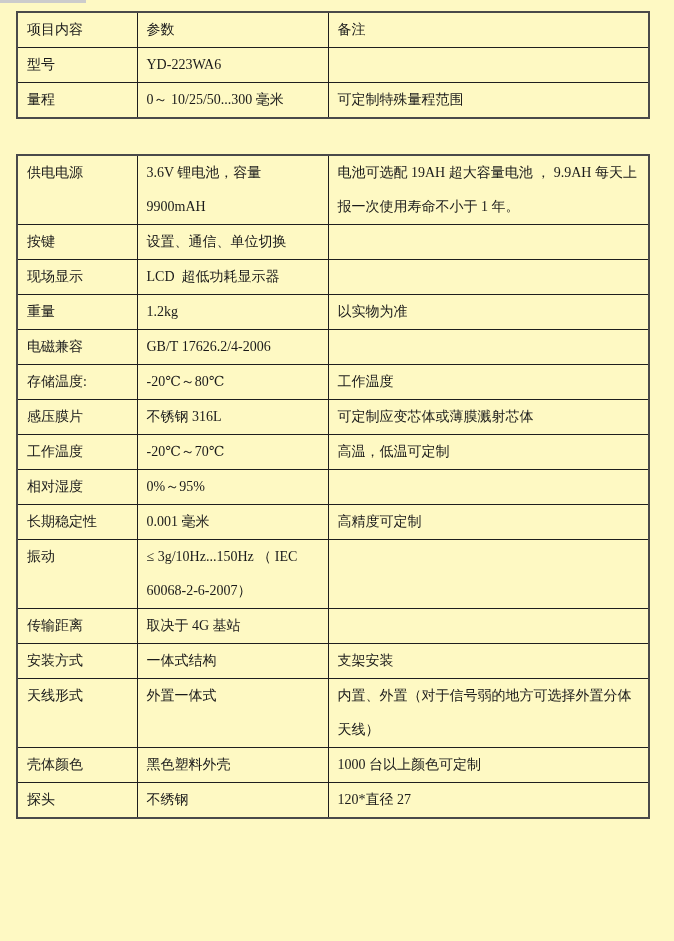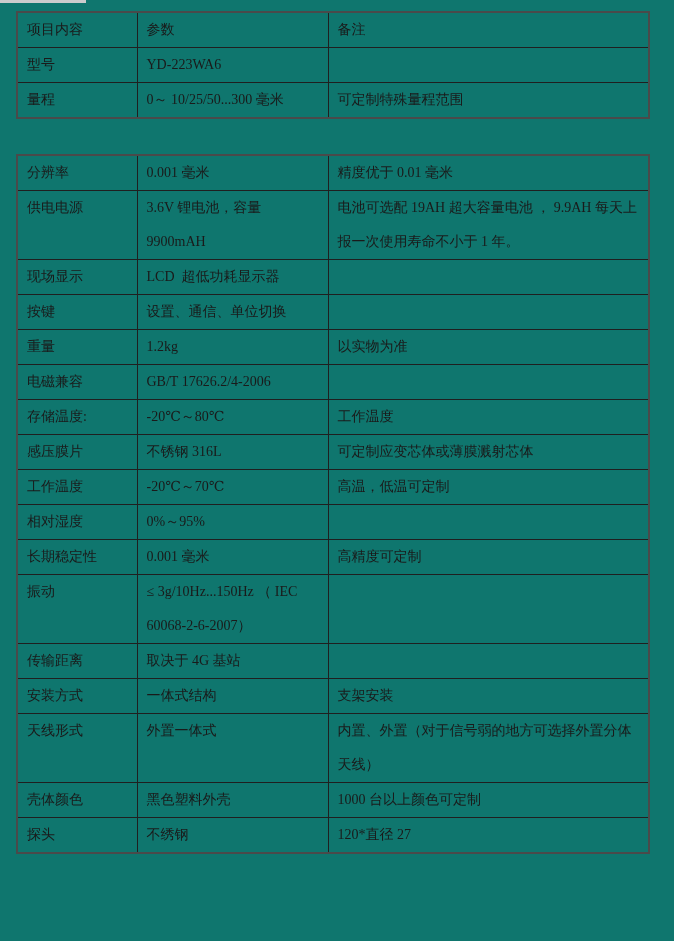--- a/index.html
+++ b/index.html
@@ -11,21 +11,21 @@
     width: 674px;
     height: 941px;
     position: relative;
     font-family: "Liberation Serif", "DejaVu Serif", serif;
     color: #1a1a1a;
     overflow: hidden;
   }
   .page {
     position: absolute;
     inset: 0;
-    background: #0f766e;
+    background: #fef9c3;
   }
   
   .top-sliver {
     position: absolute;
     left: 0;
     top: 0;
     width: 86px;
     height: 3px;
     background: #cccccc;
   }
@@ -85,37 +85,32 @@
   </table>
 
   <table class="spec-table t2">
     <colgroup>
         <col class="c0">
         <col class="c1">
         <col class="c2">
       </colgroup>
     <tbody>
         <tr>
-          <td>分辨率</td>
-          <td>0.001 毫米</td>
-          <td>精度优于 0.01 毫米</td>
-        </tr>
-        <tr>
           <td>供电电源</td>
           <td>3.6V 锂电池，容量 9900mAH</td>
           <td>电池可选配 19AH 超大容量电池 ， 9.9AH 每天上报一次使用寿命不小于 1 年。</td>
         </tr>
         <tr>
-          <td>现场显示</td>
-          <td>LCD  超低功耗显示器</td>
+          <td>按键</td>
+          <td>设置、通信、单位切换</td>
           <td></td>
         </tr>
         <tr>
-          <td>按键</td>
-          <td>设置、通信、单位切换</td>
+          <td>现场显示</td>
+          <td>LCD  超低功耗显示器</td>
           <td></td>
         </tr>
         <tr>
           <td>重量</td>
           <td>1.2kg</td>
           <td>以实物为准</td>
         </tr>
         <tr>
           <td>电磁兼容</td>
           <td>GB/T 17626.2/4-2006</td>

